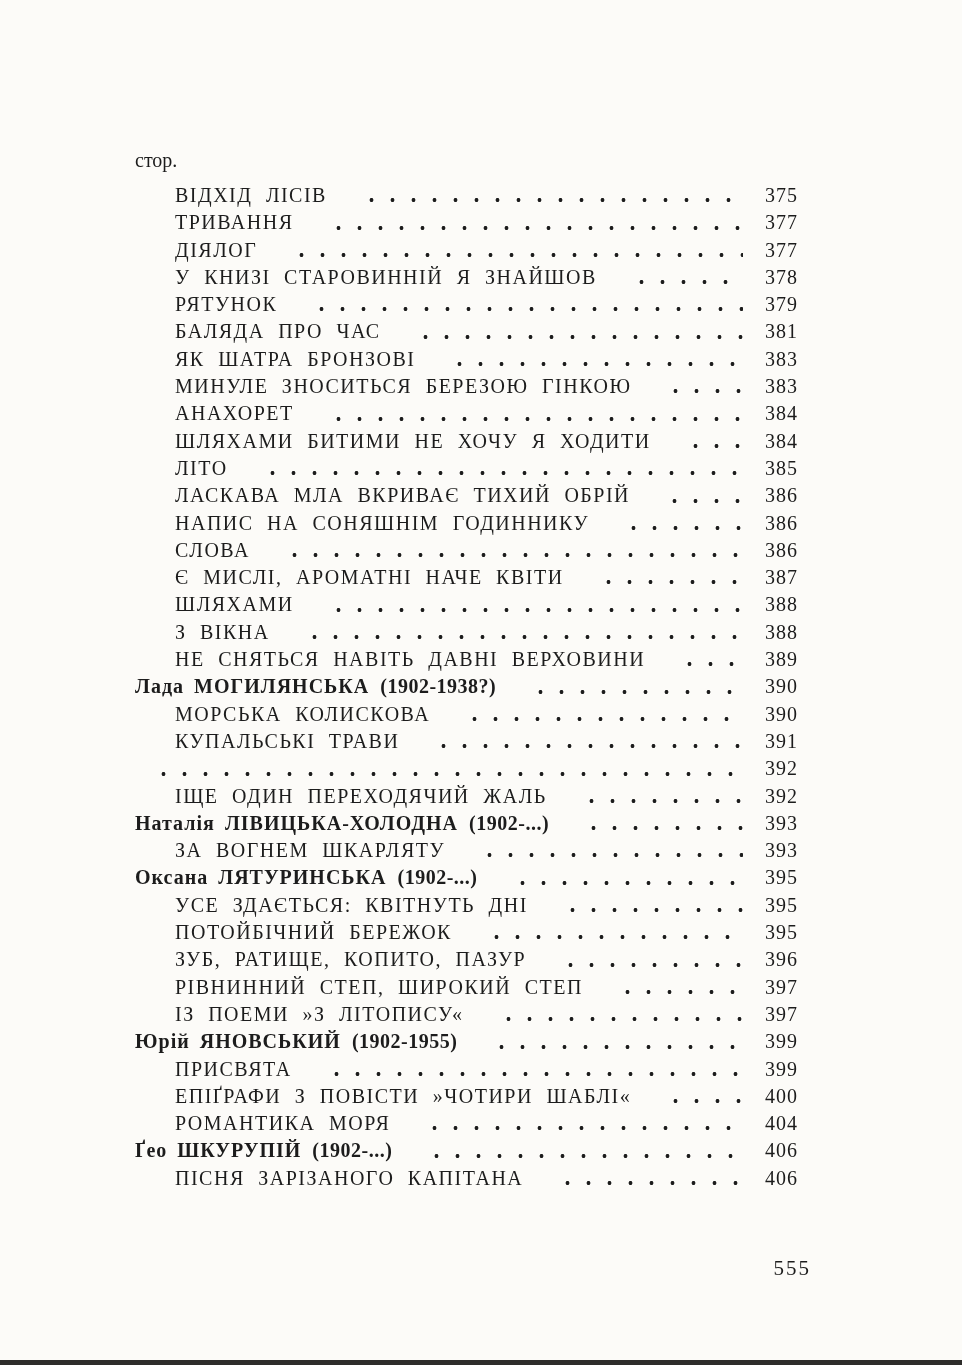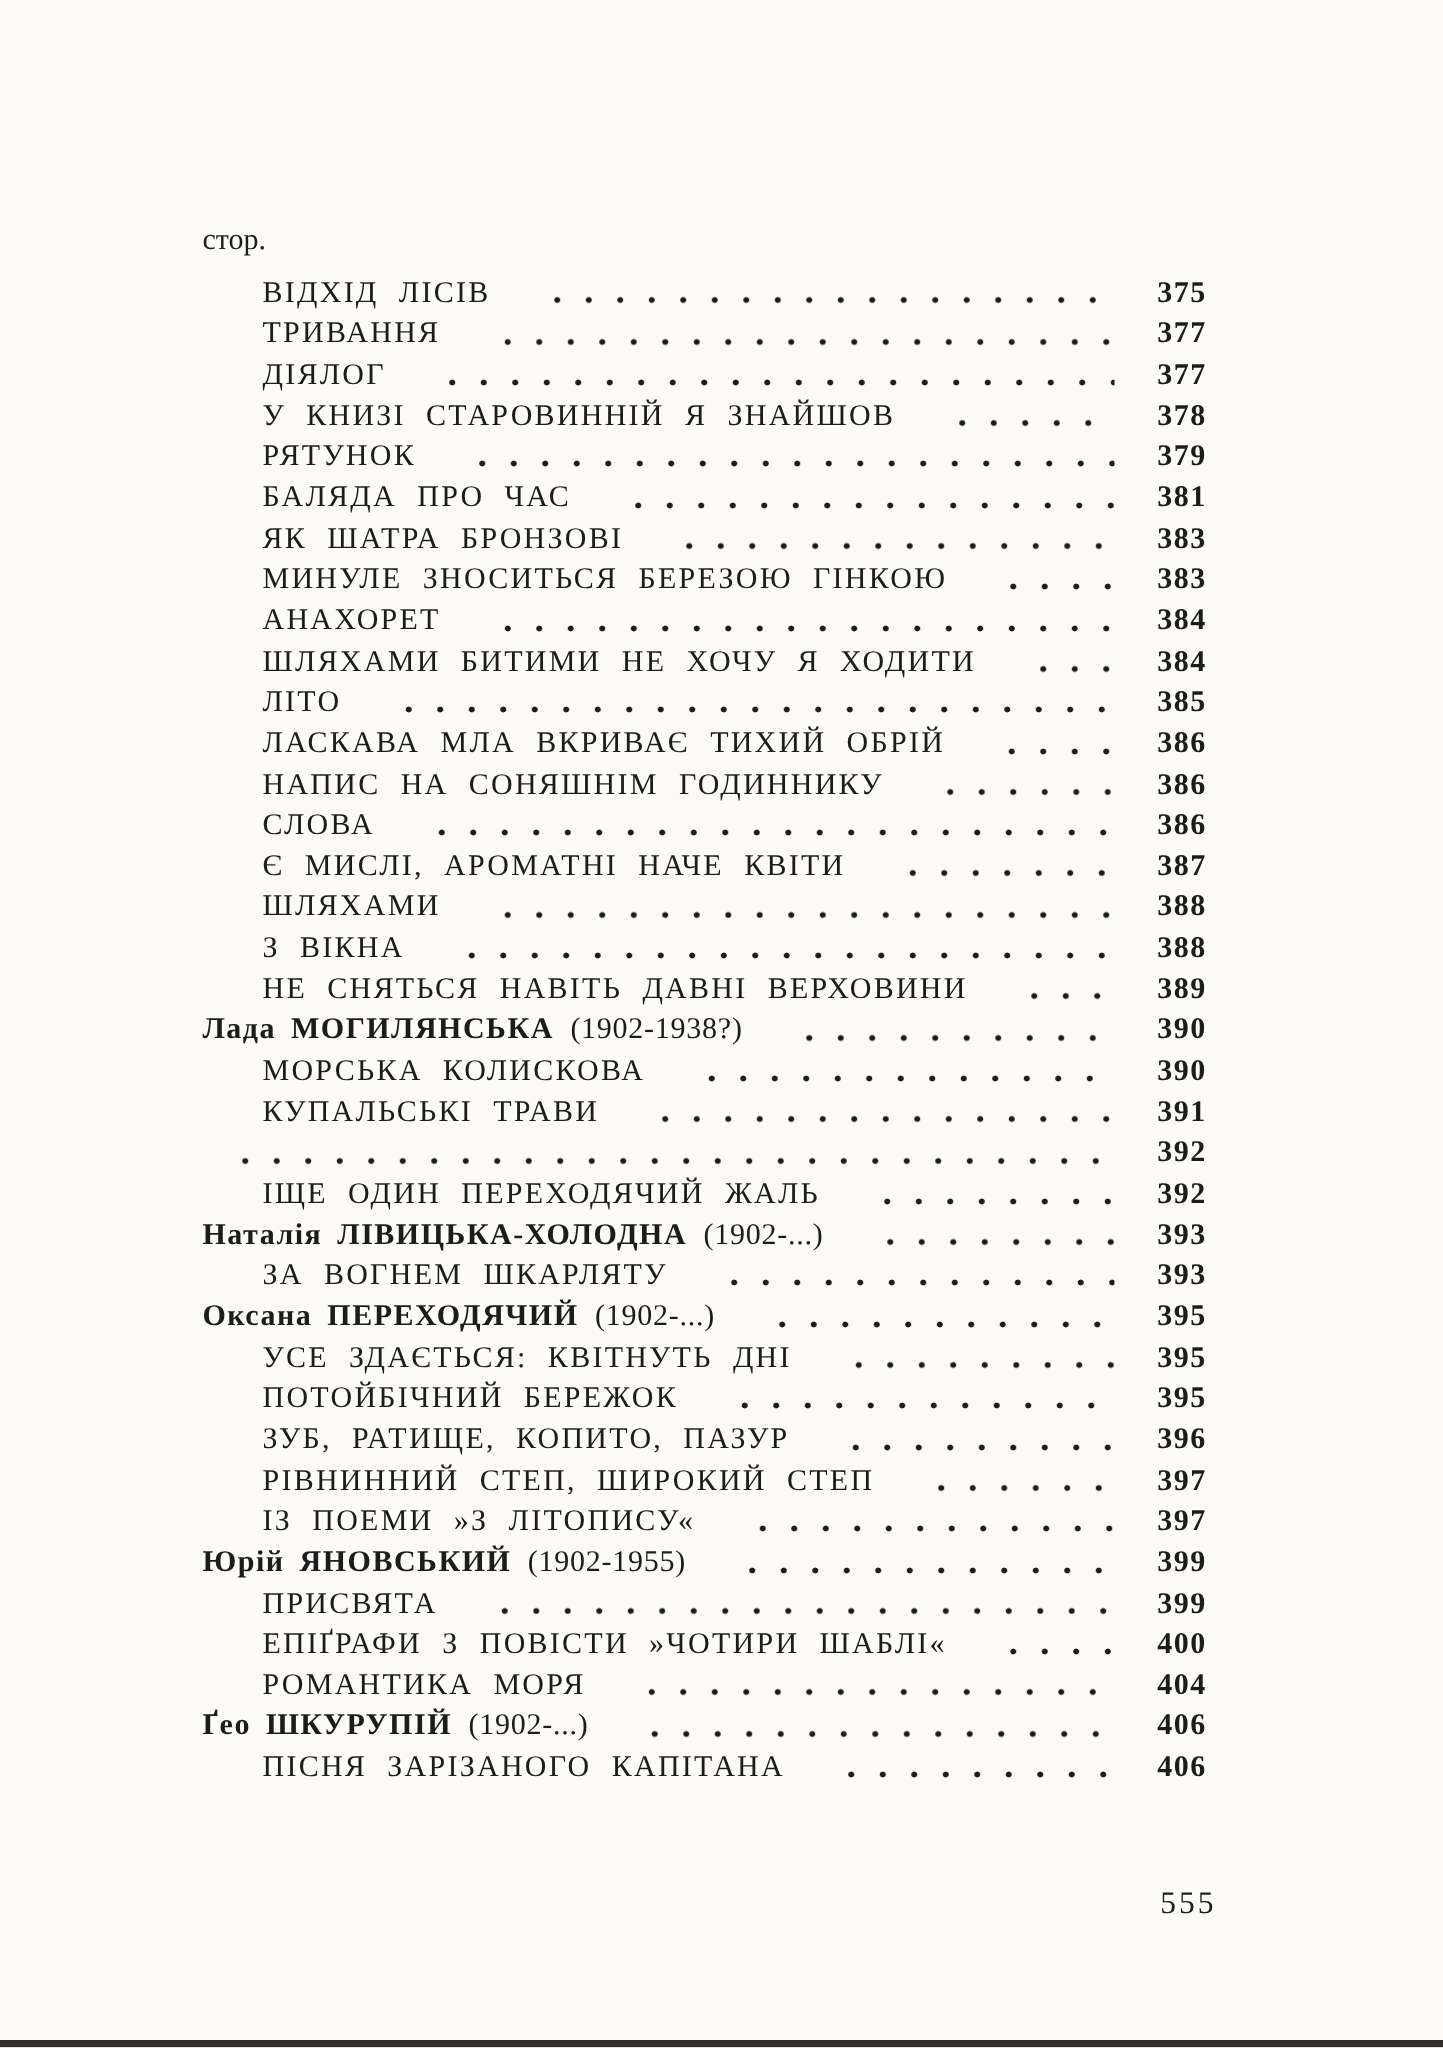--- a/index.html
+++ b/index.html
@@ -40,38 +40,37 @@
   }
   .row.author .label{
     letter-spacing:0.5px;
   }
   .author-name{
     font-weight:bold;
     letter-spacing:1px;
     word-spacing:4px;
   }
   .author-years{
-    font-weight:normal;
+    font-weight:bold;
     letter-spacing:0.5px;
   }
   .leader{
     flex:1 1 auto;
     min-width:6px;
     margin:0 6px 0 14px;
     background-image:radial-gradient(circle, var(--ink) 1.7px, transparent 2.2px);
     background-size:21px 6px;
     background-repeat:repeat-x;
     background-position:left 4px bottom 6px;
   }
   .pagenum{
     flex:0 0 auto;
     width:46px;
-    text-align:center;
+    text-align:left;
     letter-spacing:1px;
-    font-weight:bold;
   }
   .folio{
     position:absolute;left:135px;top:1256px;width:676px;
     text-align:right;
     font-size:21px;
     letter-spacing:2px;
   }
   .scan-edge-bottom{
     position:absolute;left:0;bottom:0;width:100%;height:5px;
     background:#2e2d2b;
@@ -202,21 +201,21 @@
           <span class="label"><span class="author-name">Наталія ЛІВИЦЬКА-ХОЛОДНА</span>&nbsp;&nbsp;<span class="author-years">(1902-...)</span></span>
           <span class="leader"></span>
           <span class="pagenum">393</span>
         </div>
         <div class="row title">
           <span class="label">ЗА ВОГНЕМ ШКАРЛЯТУ</span>
           <span class="leader"></span>
           <span class="pagenum">393</span>
         </div>
         <div class="row author">
-          <span class="label"><span class="author-name">Оксана ПЕРЕХОДЯЧИЙ</span>&nbsp;&nbsp;<span class="author-years">(1902-...)</span></span>
+          <span class="label"><span class="author-name">Оксана ЛЯТУРИНСЬКА</span>&nbsp;&nbsp;<span class="author-years">(1902-...)</span></span>
           <span class="leader"></span>
           <span class="pagenum">395</span>
         </div>
         <div class="row title">
           <span class="label">УСЕ ЗДАЄТЬСЯ: КВІТНУТЬ ДНІ</span>
           <span class="leader"></span>
           <span class="pagenum">395</span>
         </div>
         <div class="row title">
           <span class="label">ПОТОЙБІЧНИЙ БЕРЕЖОК</span>

